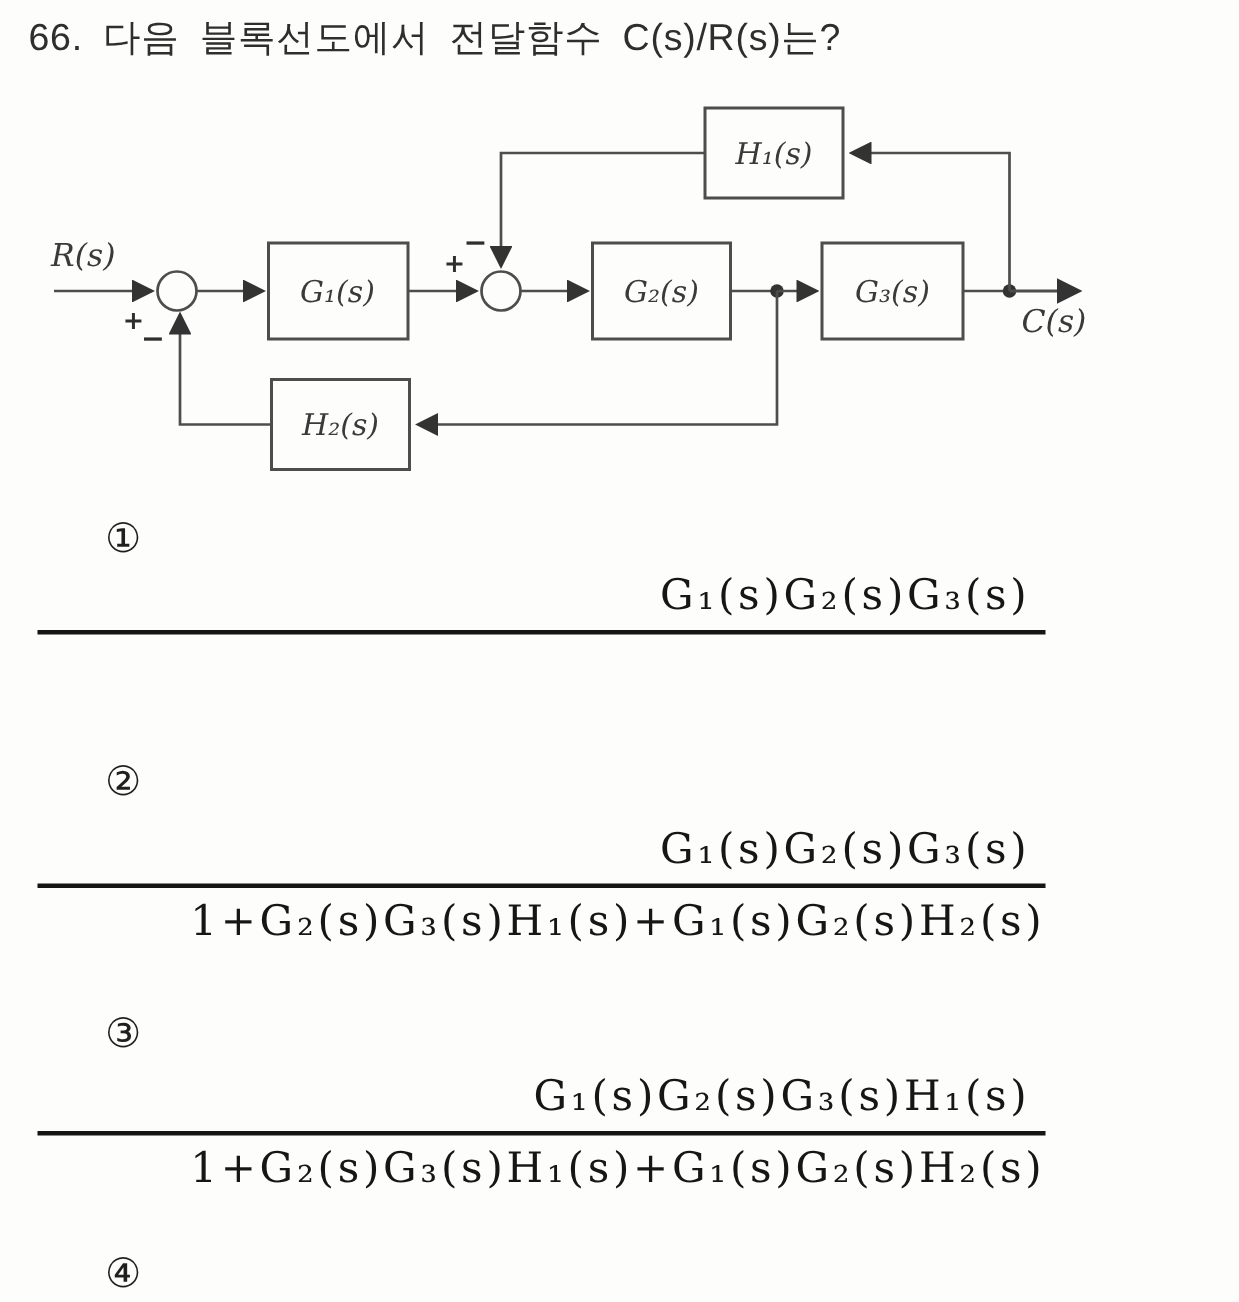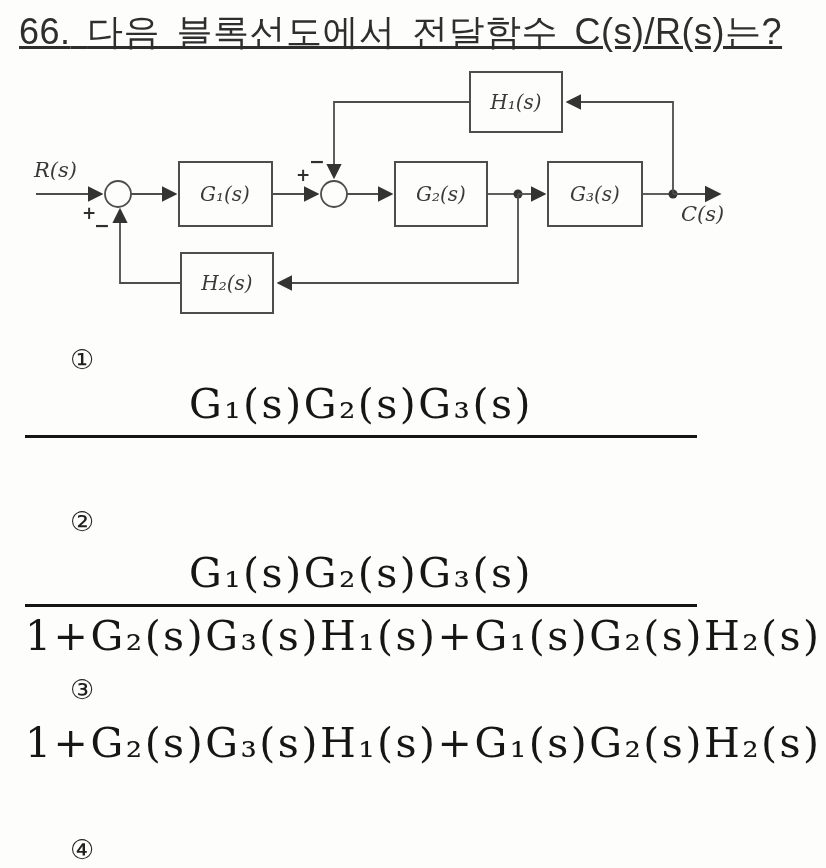--- a/index.html
+++ b/index.html
@@ -5,24 +5,23 @@
   html, body { margin: 0; padding: 0; }
   body {
     width: 826px; height: 868px;
     background: #fdfdfc;
     position: relative;
     overflow: hidden;
     font-family: "Liberation Sans", "DejaVu Sans", sans-serif;
   }
   .title {
     position: absolute; left: 19px; top: 8px;
-    font-size: 36px; color: #2e2e2e;
+    font-size: 25px; color: #2e2e2e;
     letter-spacing: 0.5px; word-spacing: 6px;
     white-space: nowrap;
-    text-decoration: underline;
   }
   .diagram {
     position: absolute; left: 0; top: 58px;
     width: 826px; height: 272px;
   }
   .diagram text {
     font-family: "DejaVu Serif", "Liberation Serif", serif;
     font-style: italic; fill: #3a3a3a;
   }
   .diagram text.sign {
@@ -30,22 +29,22 @@
     font-style: normal; font-weight: bold; fill: #2f2f2f;
   }
   .marker {
     position: absolute; left: 70px;
     font-size: 27px; color: #1f1f1f;
     font-family: "DejaVu Sans", sans-serif;
   }
   .frac {
     position: absolute; left: 25px; width: 672px;
     font-family: "DejaVu Serif", "Liberation Serif", serif;
-    color: #161616; text-align: center;
-    font-size: 41px; letter-spacing: 2.5px; line-height: 1.2;
+    color: #161616; text-align: right;
+    font-size: 28px; letter-spacing: 2.5px; line-height: 1.2;
   }
   .num { display: block; padding: 0 10px 6px 10px; border-bottom: 3px solid #151515; }
   .den { display: block; padding-top: 5px; white-space: nowrap; }
 </style>
 </head>
 <body>
 
 <div class="title">
   <span>66.</span>
   <span>다음 블록선도에서 전달함수 C(s)/R(s)는?</span>
@@ -110,16 +109,17 @@
 </div>
 
 <div class="marker" style="top:506px">②</div>
 <div class="frac" style="top:549px">
   <span class="num">G₁(s)G₂(s)G₃(s)</span>
   <span class="den">1+G₂(s)G₃(s)H₁(s)+G₁(s)G₂(s)H₂(s)</span>
 </div>
 
 <div class="marker" style="top:674px">③</div>
 <div class="frac" style="top:714px">
+  <span class="num">G₁(s)G₂(s)G₃(s)H₁(s)</span>
   <span class="den">1+G₂(s)G₃(s)H₁(s)+G₁(s)G₂(s)H₂(s)</span>
 </div>
 
 <div class="marker" style="top:834px">④</div>
 
 </body></html>

